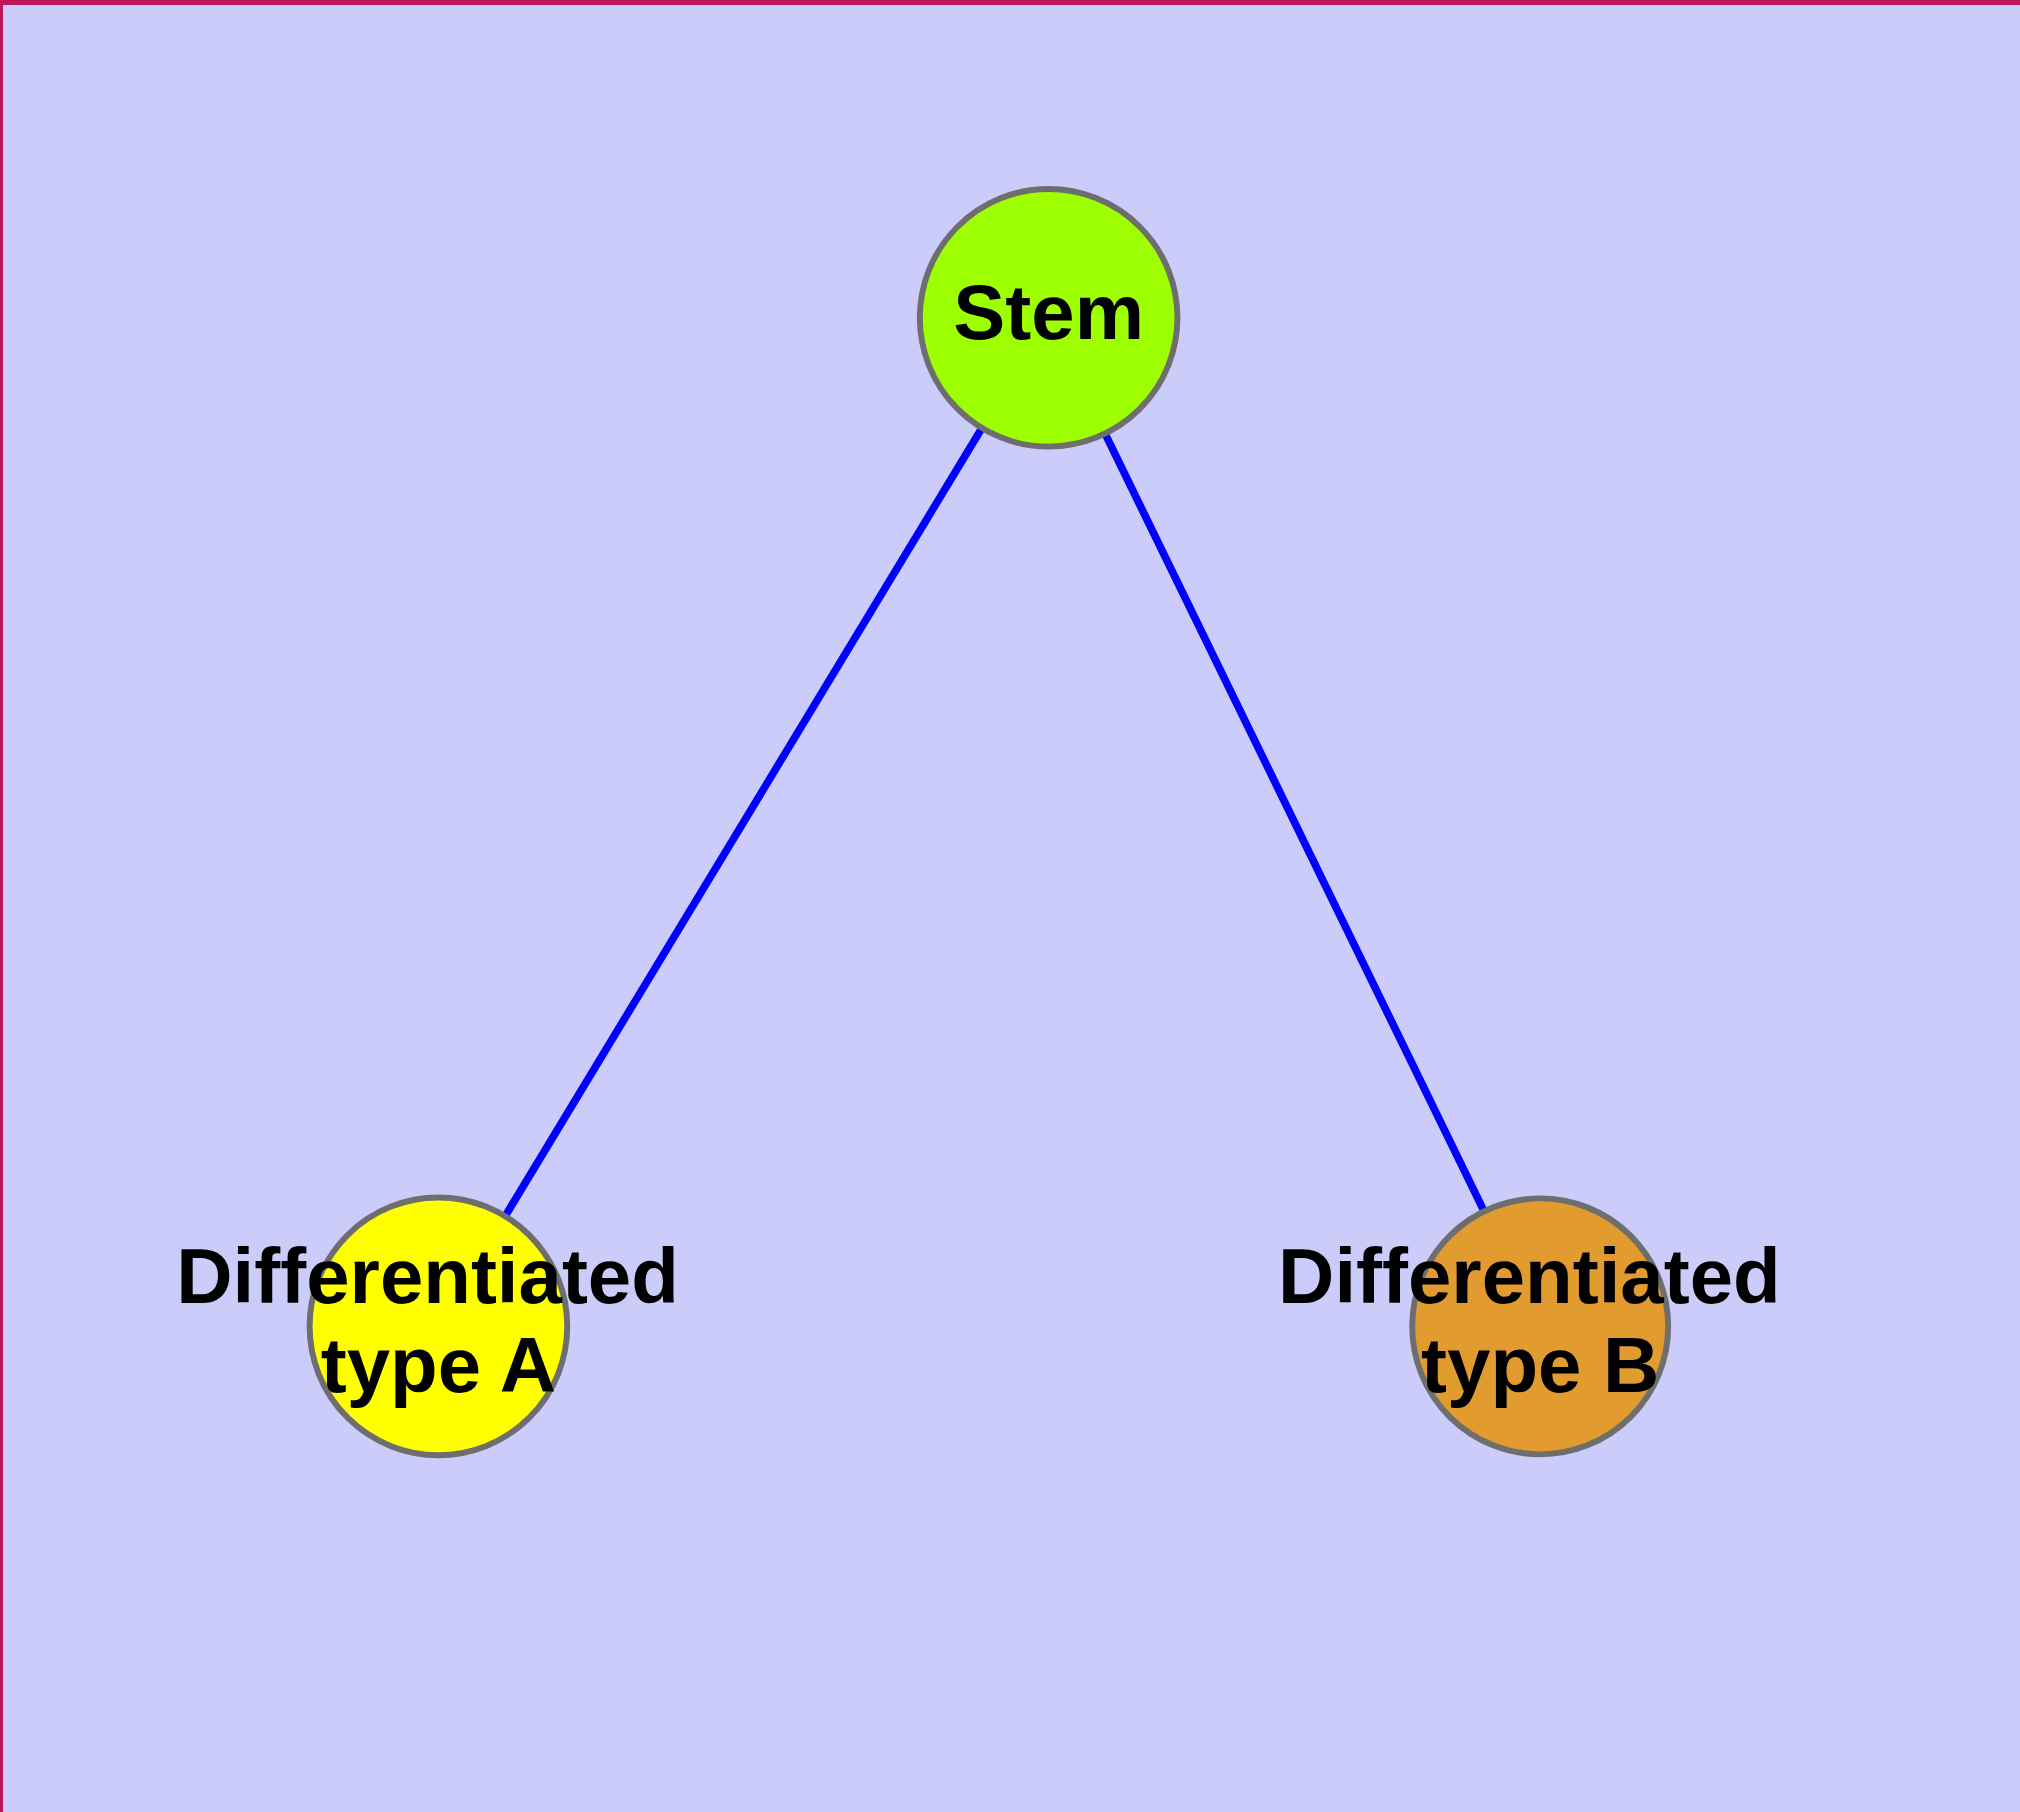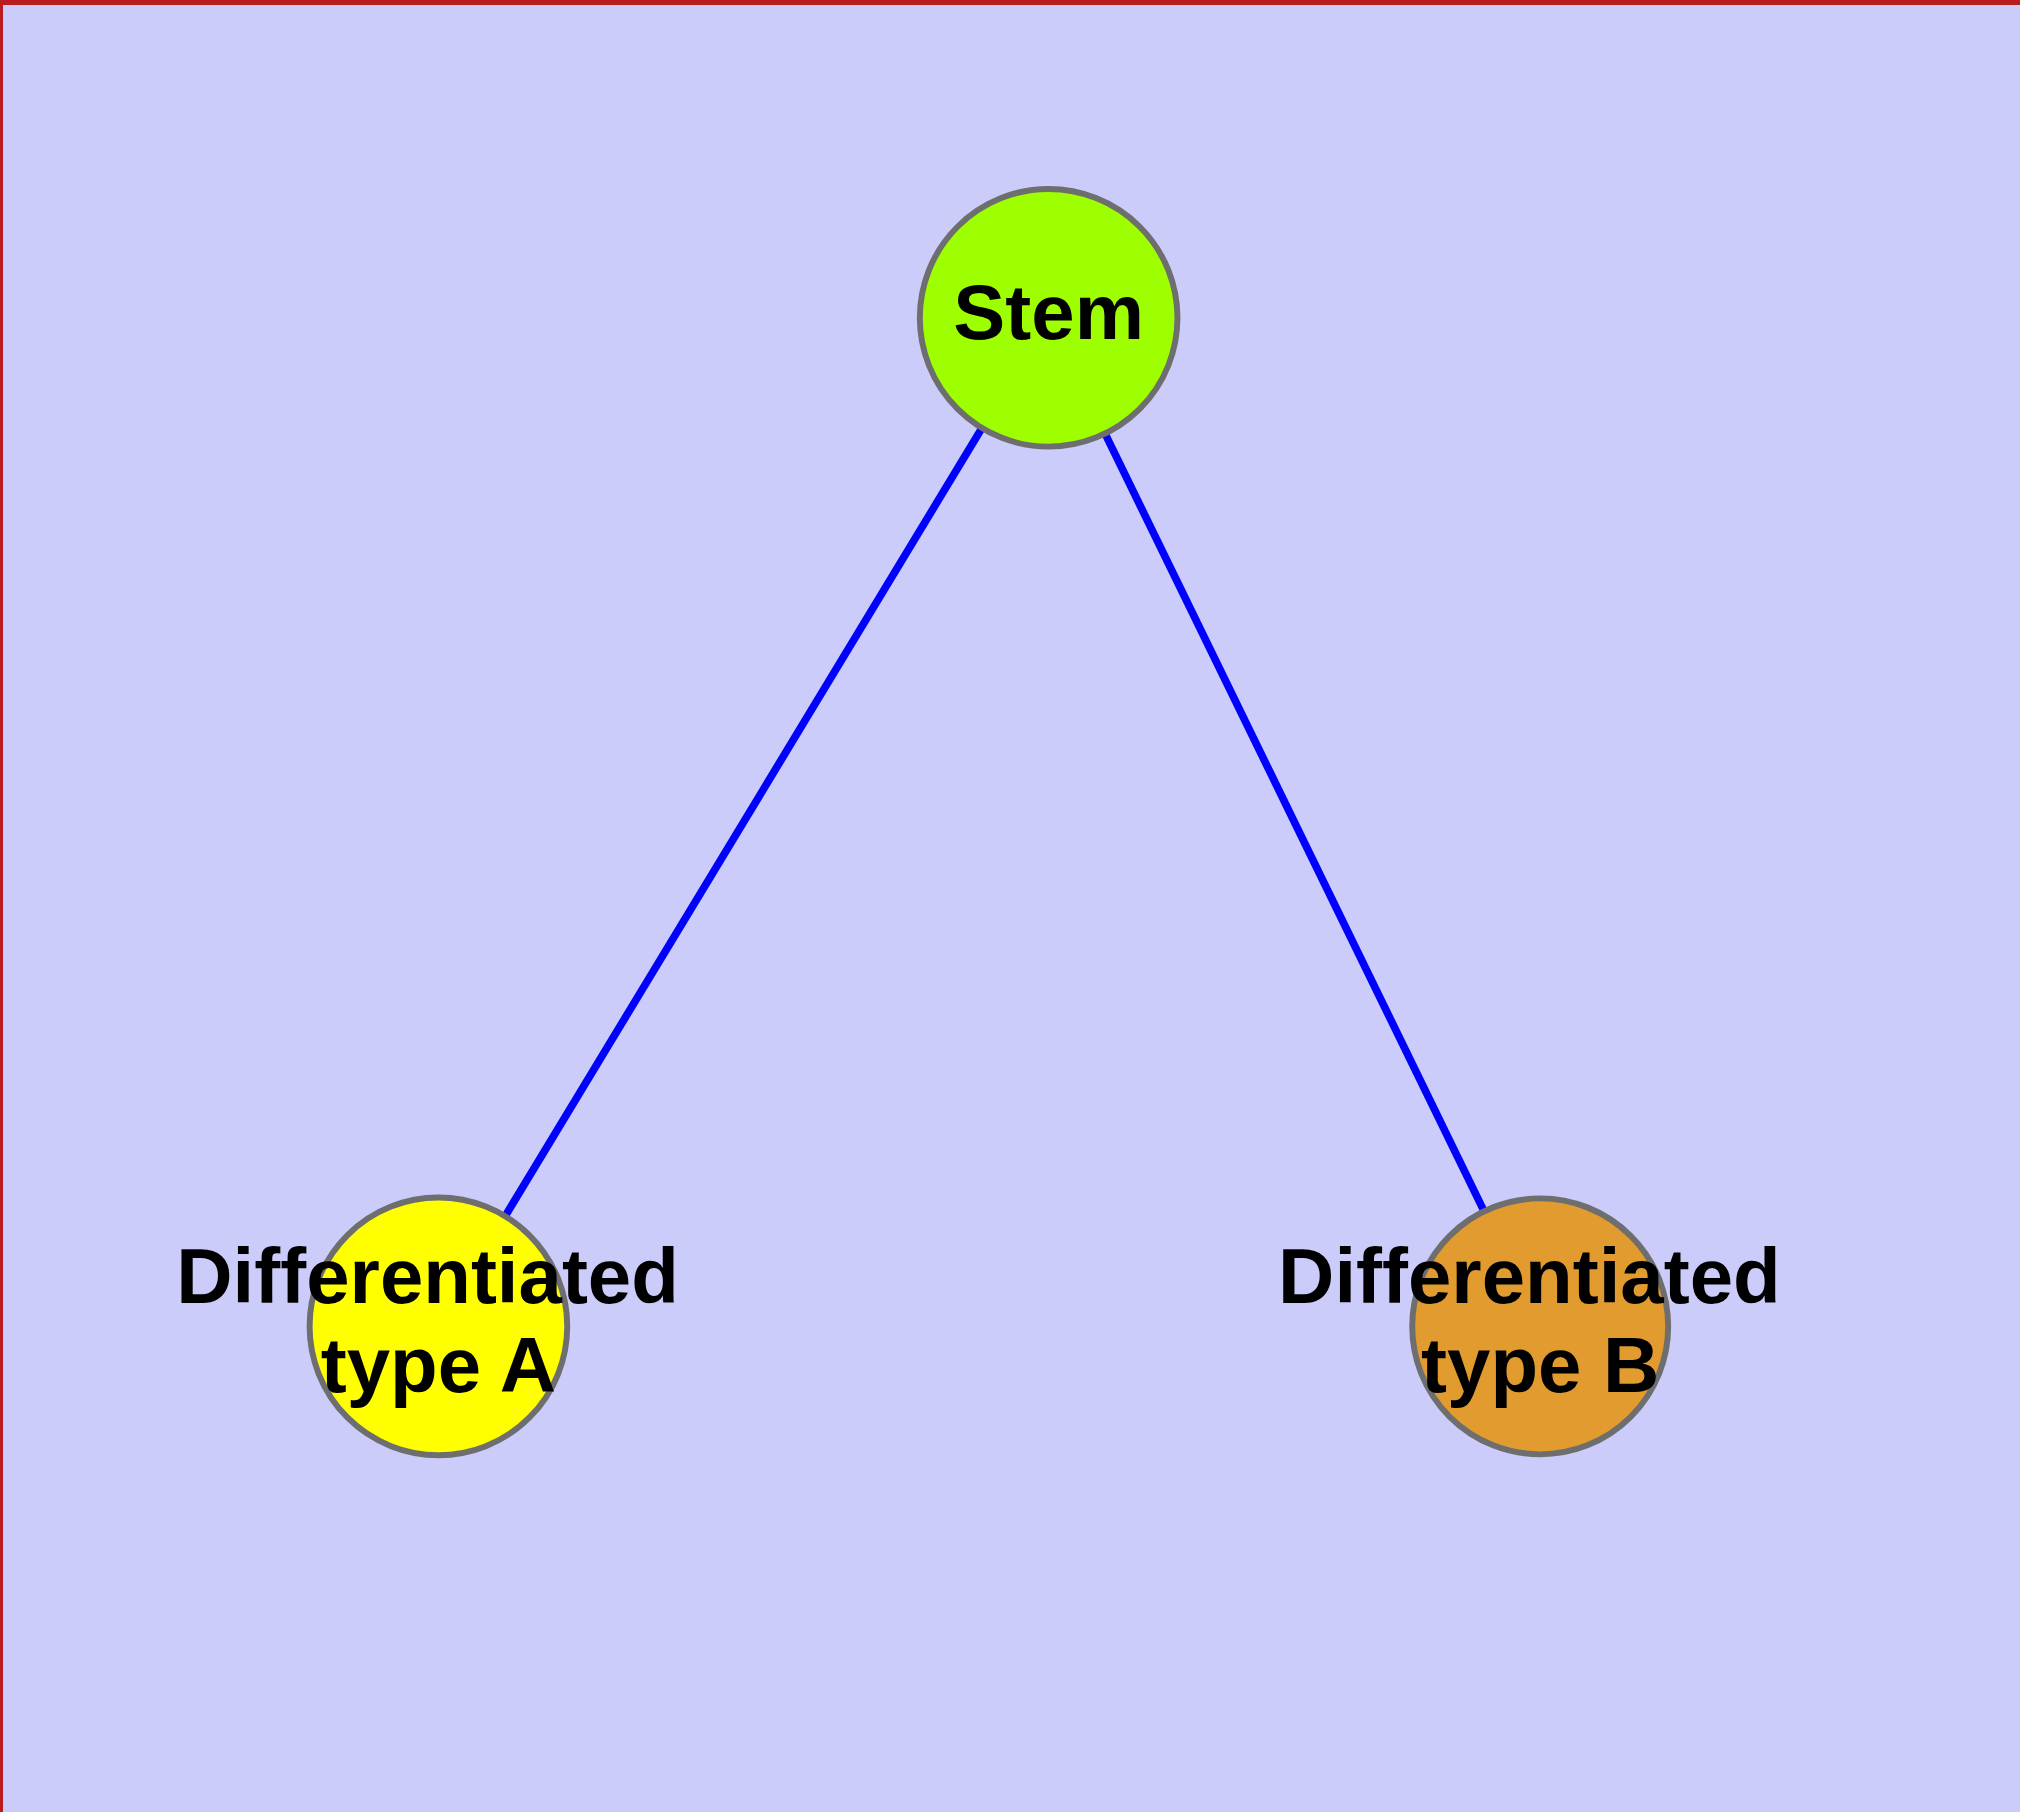--- a/index.html
+++ b/index.html
@@ -4,21 +4,21 @@
 <style>
   html, body {
     margin: 0;
     padding: 0;
     background: #ffffff;
   }
   #canvas {
     position: relative;
     width: 2021px;
     height: 1812px;
-    background: #b91c1c;
+    background: #be185d;
     overflow: hidden;
     font-family: "Liberation Sans", sans-serif;
   }
   #plot-area {
     position: absolute;
     left: 3.4px;
     top: 5.1px;
     width: 2017px;
     height: 1807px;
     background: #ccccfa;

